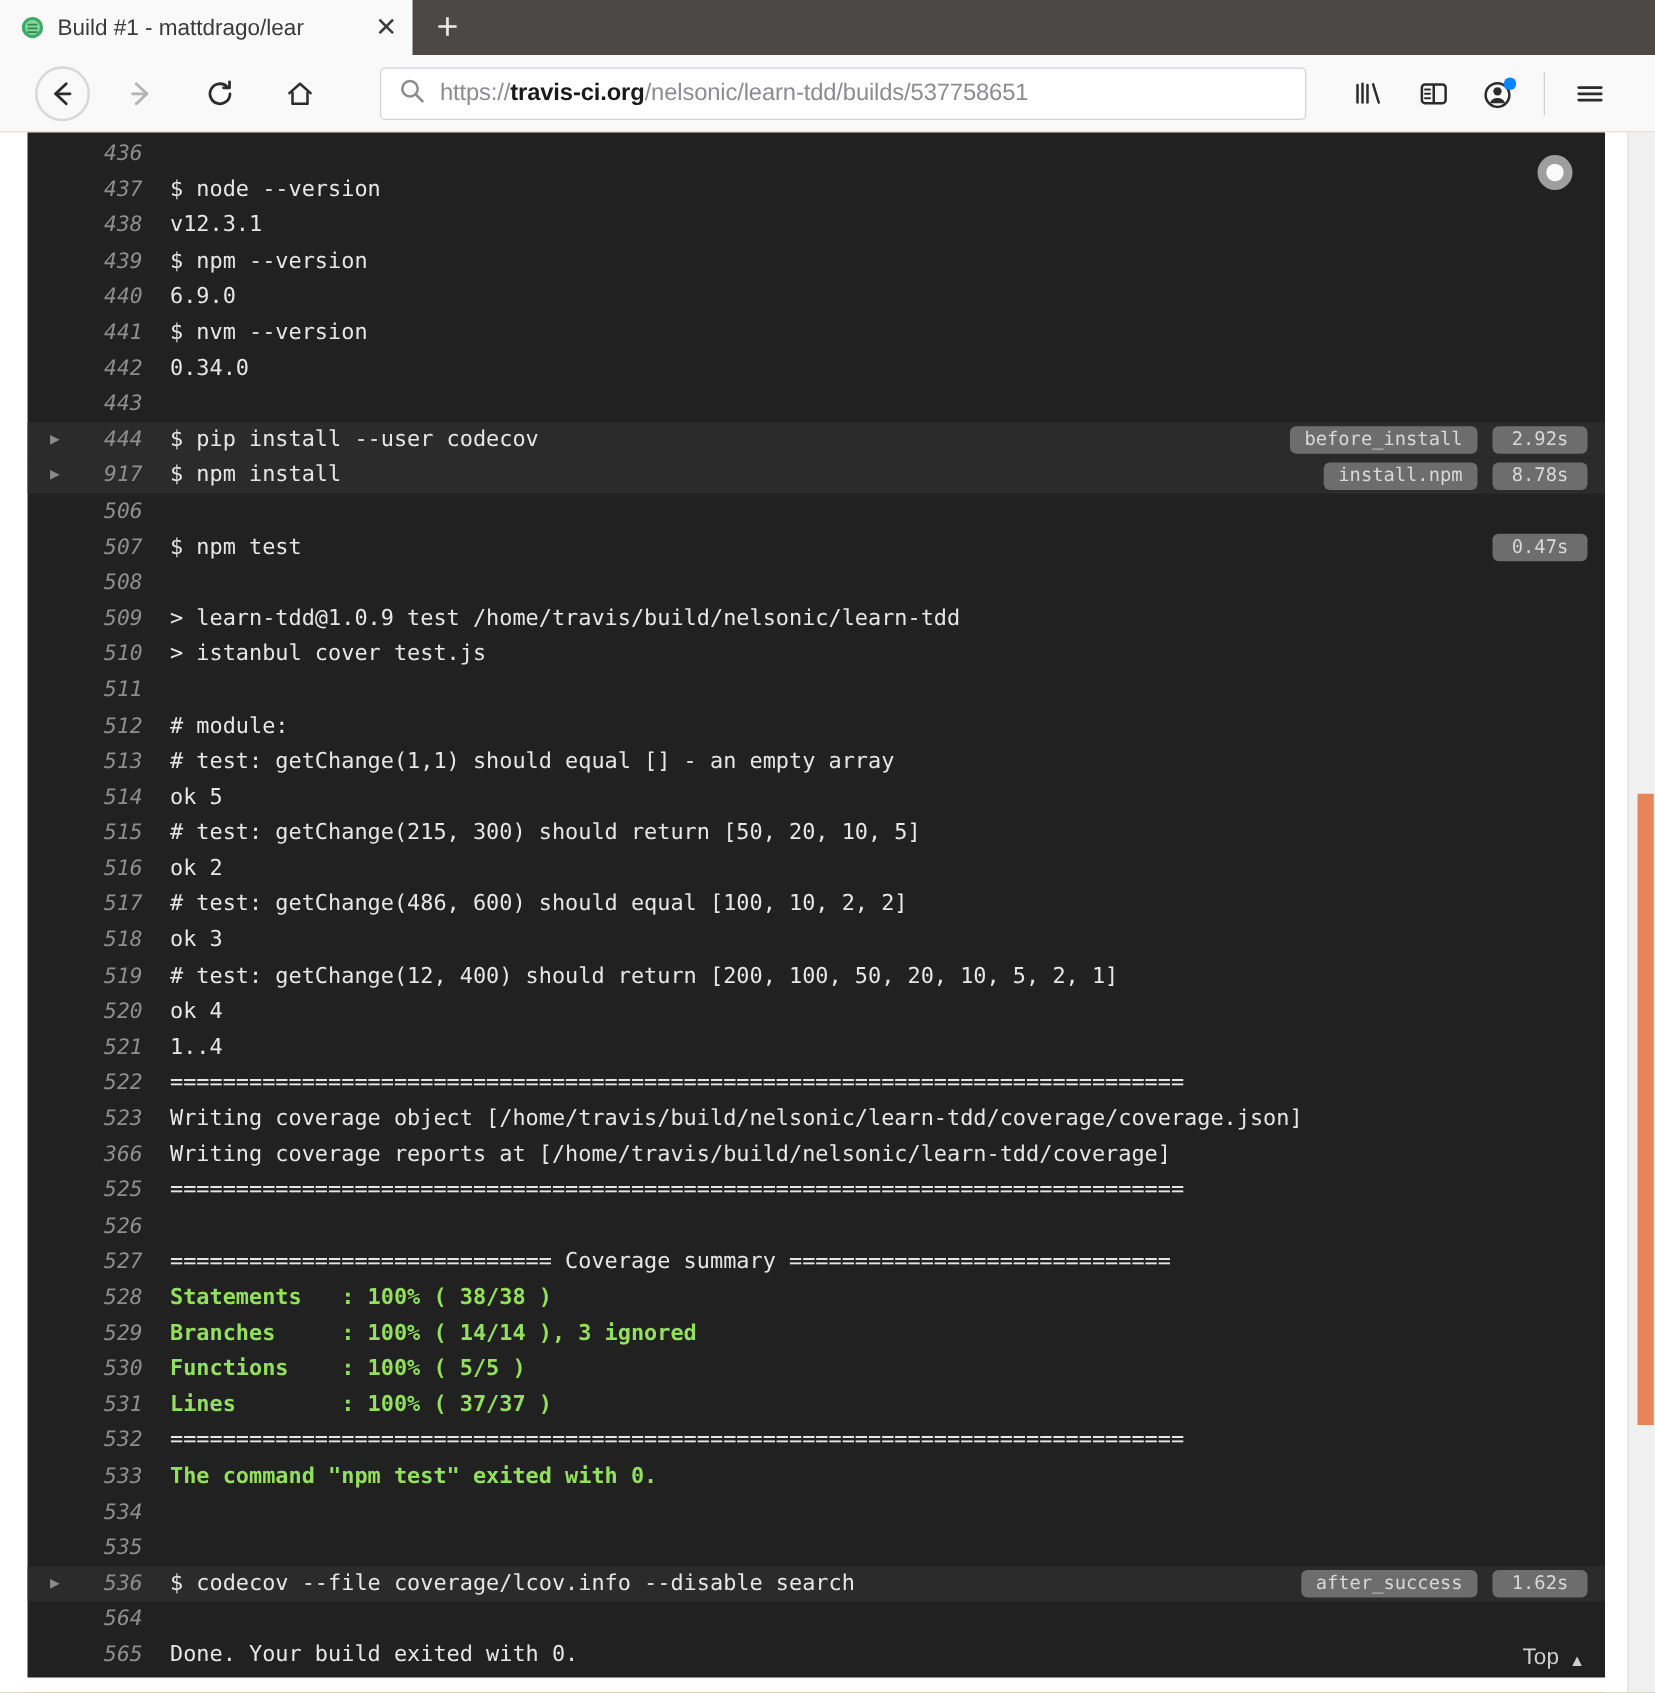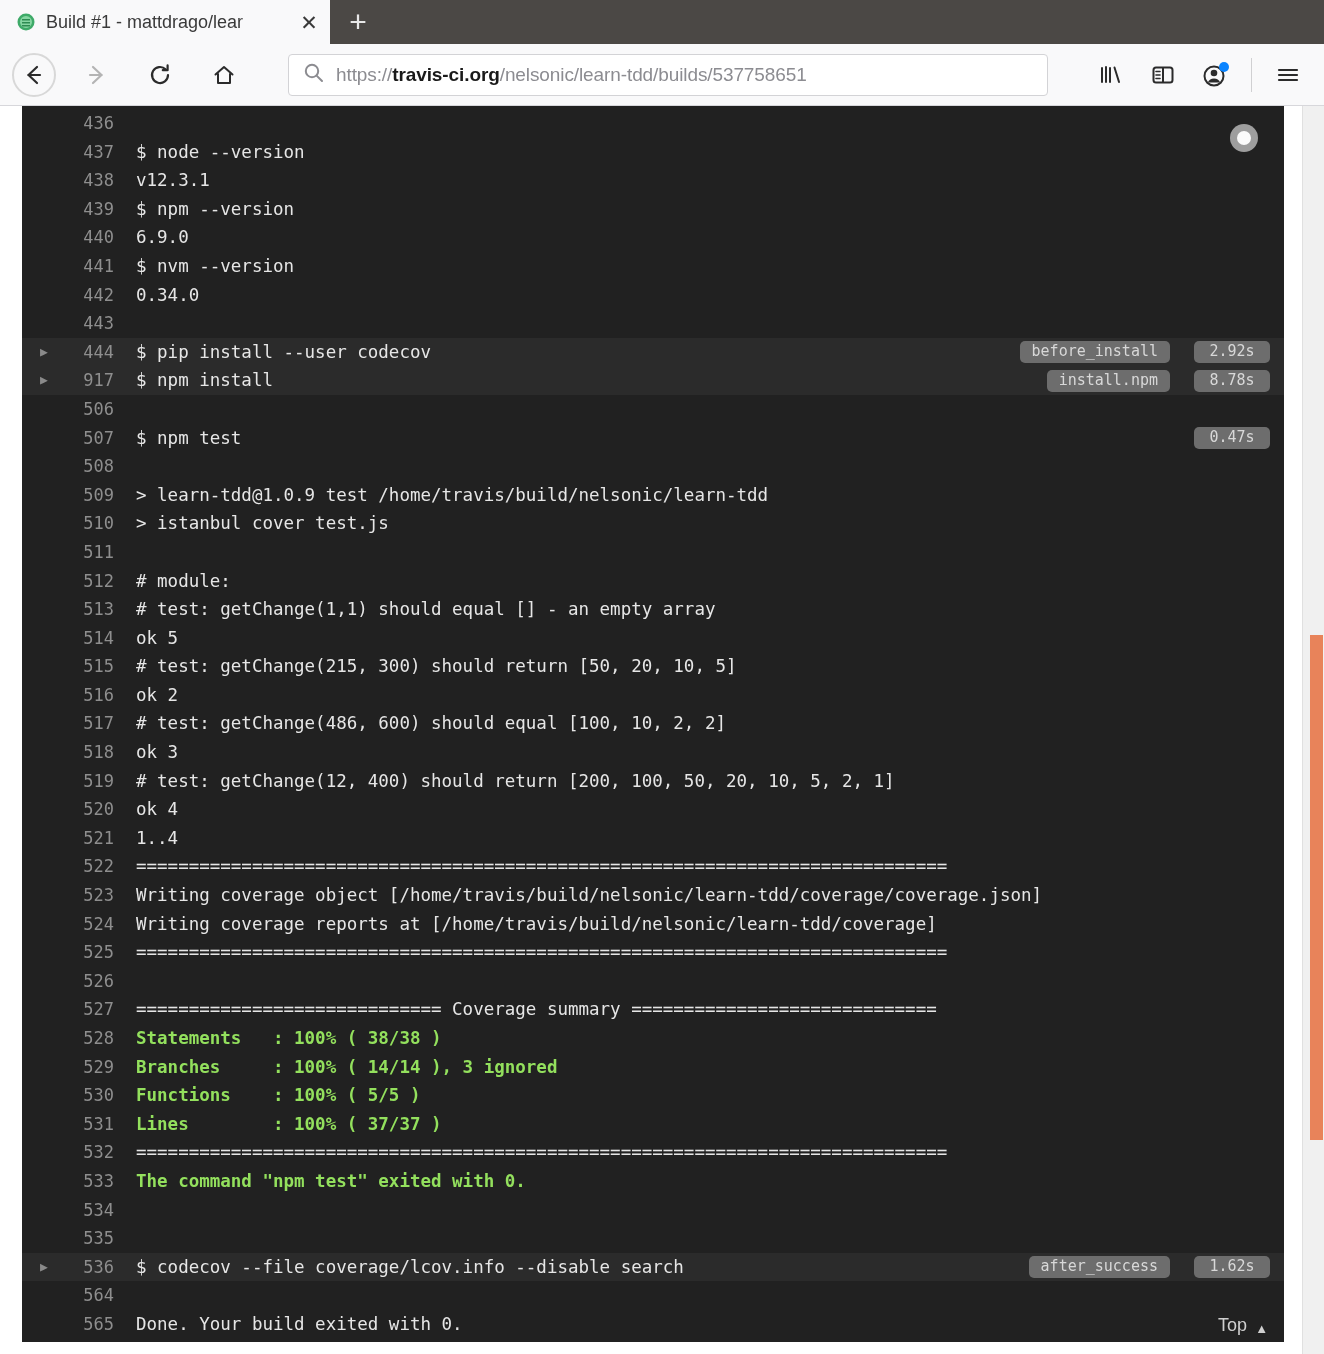--- a/index.html
+++ b/index.html
@@ -48,21 +48,21 @@
   .newtab {
     position: relative; z-index: 2;
     width: 56px; height: 44px;
     display: flex; align-items: center; justify-content: center;
     font-size: 30px; color: #e8e8e8; font-weight: 300; line-height: 1;
   }
 
   .navbar {
     height: 62px; background: #f9f9fa;
     display: flex; align-items: center;
-    padding: 0 12px; gap: 16px;
+    padding: 0 28px; gap: 16px;
     border-bottom: 1px solid #d7d7db;
   }
   .navbtn {
     width: 48px; height: 48px;
     display: flex; align-items: center; justify-content: center;
     border-radius: 50%;
   }
   .navbtn.back { border: 2px solid #d8d8d8; width: 44px; height: 44px; }
   .navbtn svg { display: block; }
   .urlbar {
@@ -126,26 +126,27 @@
   .row.hl { background: #2b2b2b; }
   .fold {
     position: absolute; left: 18px; top: 0; height: 28.6px;
     display: flex; align-items: center;
     color: #8a8a8a; font-size: 13px;
   }
   .lineno {
     width: 92px; flex: 0 0 92px; text-align: right;
     color: #8e8e8e; padding-right: 0;
     font-size: 17px;
+    font-style: italic;
   }
   .content { padding-left: 22px; flex: 1 1 auto; overflow: hidden; }
   .green { color: #93e05d; font-weight: bold; }
   .badges {
     position: absolute; right: 14px; top: 0; height: 28.6px;
-    display: flex; align-items: center; gap: 24px;
+    display: flex; align-items: center; gap: 12px;
   }
   .pill {
     background: #6d6d6d; color: #d8d8d8;
     border-radius: 5px; padding: 3px 12px 4px;
     font-size: 15px; line-height: 1;
     font-family: "DejaVu Sans Mono", "Liberation Mono", monospace;
   }
   .pill.time { min-width: 76px; text-align: center; }
 
   .topbar {
@@ -297,21 +298,21 @@
           <div class="row"><span class="lineno">514</span><span class="content">ok 5</span></div>
           <div class="row"><span class="lineno">515</span><span class="content"># test: getChange(215, 300) should return [50, 20, 10, 5]</span></div>
           <div class="row"><span class="lineno">516</span><span class="content">ok 2</span></div>
           <div class="row"><span class="lineno">517</span><span class="content"># test: getChange(486, 600) should equal [100, 10, 2, 2]</span></div>
           <div class="row"><span class="lineno">518</span><span class="content">ok 3</span></div>
           <div class="row"><span class="lineno">519</span><span class="content"># test: getChange(12, 400) should return [200, 100, 50, 20, 10, 5, 2, 1]</span></div>
           <div class="row"><span class="lineno">520</span><span class="content">ok 4</span></div>
           <div class="row"><span class="lineno">521</span><span class="content">1..4</span></div>
           <div class="row"><span class="lineno">522</span><span class="content">=============================================================================</span></div>
           <div class="row"><span class="lineno">523</span><span class="content">Writing coverage object [/home/travis/build/nelsonic/learn-tdd/coverage/coverage.json]</span></div>
-          <div class="row"><span class="lineno">524</span><span class="content">Writing coverage reports at [/home/travis/build/nelsonic/learn-tdd/coverage]</span></div>
+          <div class="row"><span class="lineno">366</span><span class="content">Writing coverage reports at [/home/travis/build/nelsonic/learn-tdd/coverage]</span></div>
           <div class="row"><span class="lineno">525</span><span class="content">=============================================================================</span></div>
           <div class="row"><span class="lineno">526</span><span class="content"></span></div>
           <div class="row"><span class="lineno">527</span><span class="content">============================= Coverage summary =============================</span></div>
           <div class="row"><span class="lineno">528</span><span class="content green">Statements   : 100% ( 38/38 )</span></div>
           <div class="row"><span class="lineno">529</span><span class="content green">Branches     : 100% ( 14/14 ), 3 ignored</span></div>
           <div class="row"><span class="lineno">530</span><span class="content green">Functions    : 100% ( 5/5 )</span></div>
           <div class="row"><span class="lineno">531</span><span class="content green">Lines        : 100% ( 37/37 )</span></div>
           <div class="row"><span class="lineno">532</span><span class="content">=============================================================================</span></div>
           <div class="row"><span class="lineno">533</span><span class="content green">The command "npm test" exited with 0.</span></div>
           <div class="row"><span class="lineno">534</span><span class="content"></span></div>

